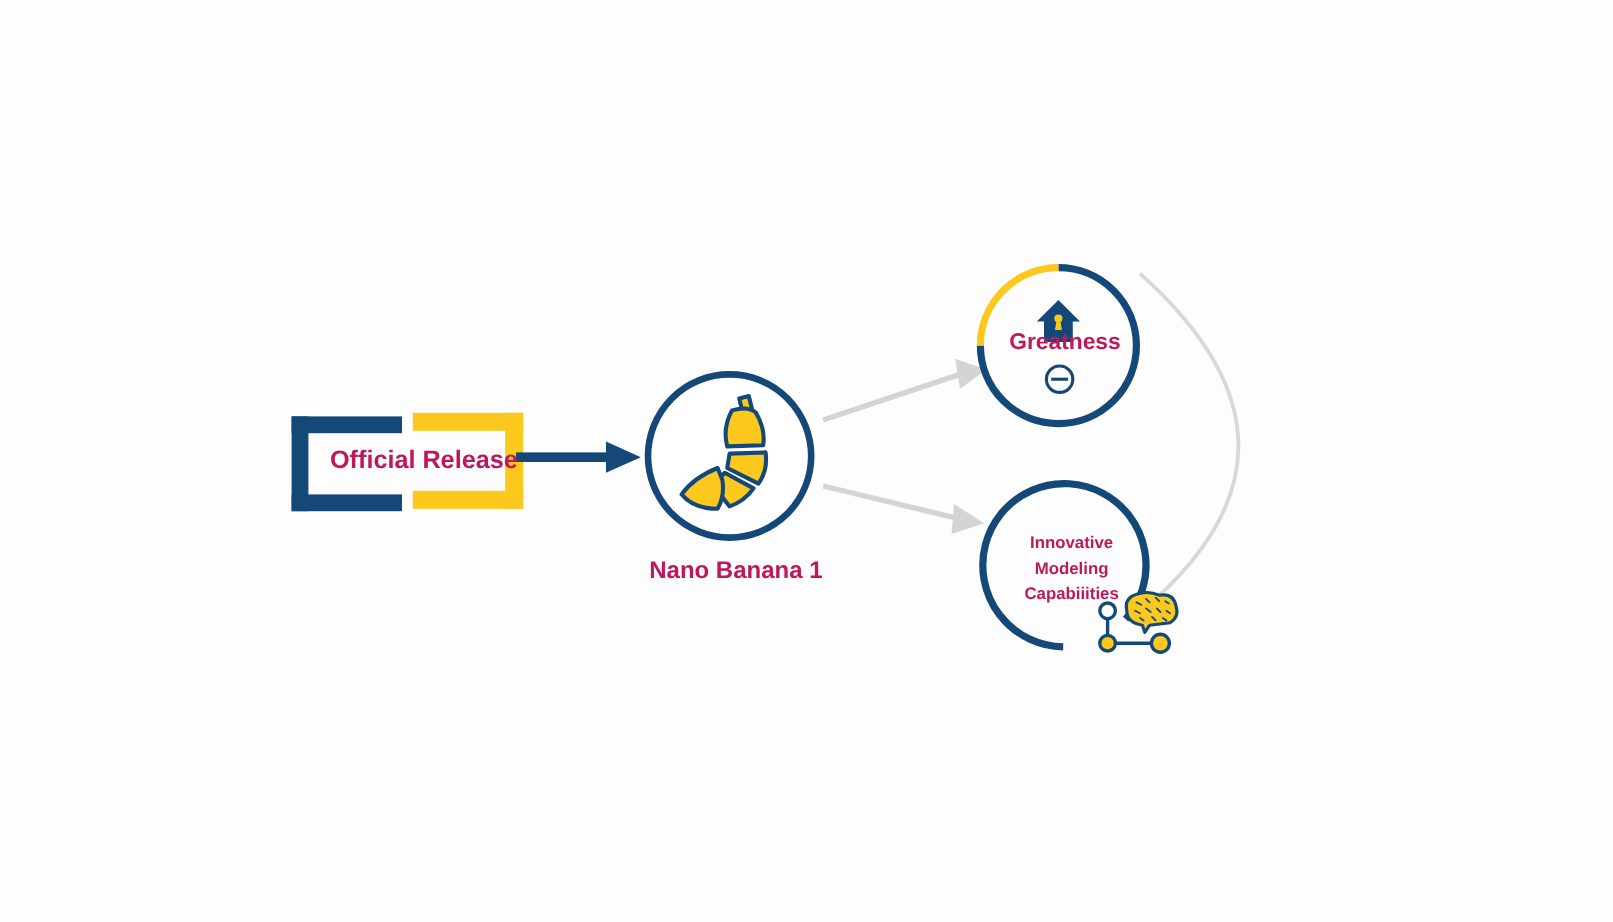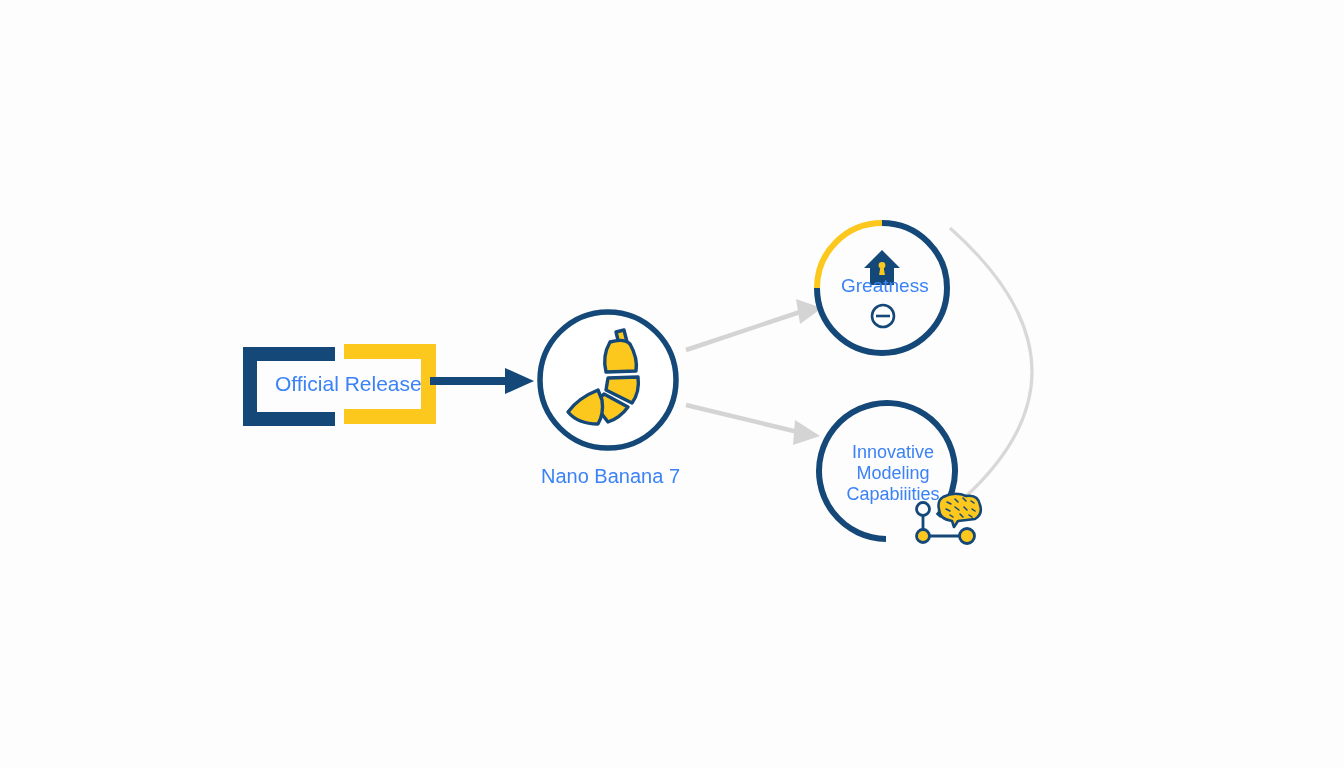--- a/index.html
+++ b/index.html
@@ -16,43 +16,44 @@
   }
   #canvas {
     position: absolute;
     left: 0;
     top: 0;
     width: 1344px;
     height: 768px;
   }
   .lbl {
     position: absolute;
-    color: #3b82f6;
+    color: #be185d;
     white-space: nowrap;
     pointer-events: none;
+    font-weight: bold;
   }
   #release-label {
     left: 275px;
     top: 372px;
     font-size: 21px;
   }
   #banana-label {
     left: 541px;
     top: 465px;
     font-size: 20px;
   }
   #greatness-label {
     left: 841px;
     top: 275px;
     font-size: 19px;
   }
   #capabilities-label {
     left: 843px;
     top: 442px;
-    font-size: 18px;
+    font-size: 14px;
     line-height: 21px;
     text-align: center;
     width: 100px;
   }
   #capabilities-label span { display: block; }
 </style>
 </head>
 <body>
 
 <svg id="canvas" viewBox="0 0 1344 768">
@@ -151,21 +152,21 @@
       <circle cx="923" cy="509" r="6.5" fill="#ffffff" stroke="#144878" stroke-width="2.8"></circle>
       <circle cx="923" cy="536" r="6.5" fill="#fcc81e" stroke="#144878" stroke-width="2.8"></circle>
       <circle cx="967" cy="536" r="7.5" fill="#fcc81e" stroke="#144878" stroke-width="2.8"></circle>
     </g>
   </g>
 
 </svg>
 
 <div class="lbl" id="release-label">Official Release</div>
 
-<div class="lbl" id="banana-label">Nano Banana 7</div>
+<div class="lbl" id="banana-label">Nano Banana 1</div>
 
 <div class="lbl" id="greatness-label">Greatness</div>
 
 <div class="lbl" id="capabilities-label">
   <span>Innovative</span>
   <span>Modeling</span>
   <span>Capabiiities</span>
 </div>
 
 </body></html>

